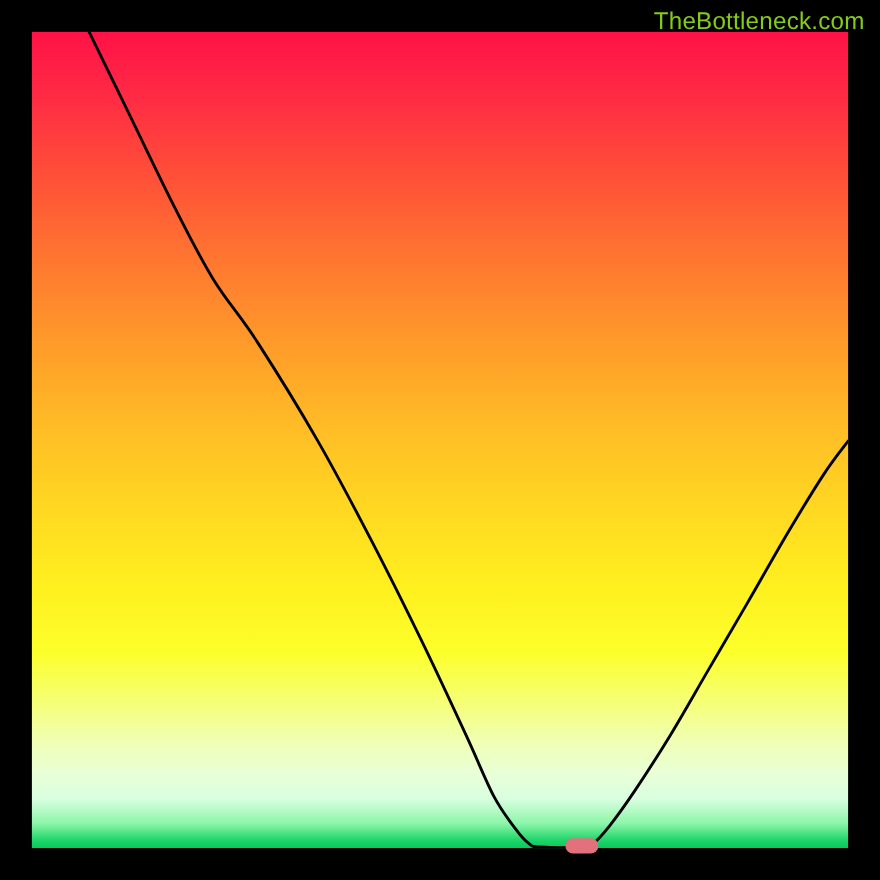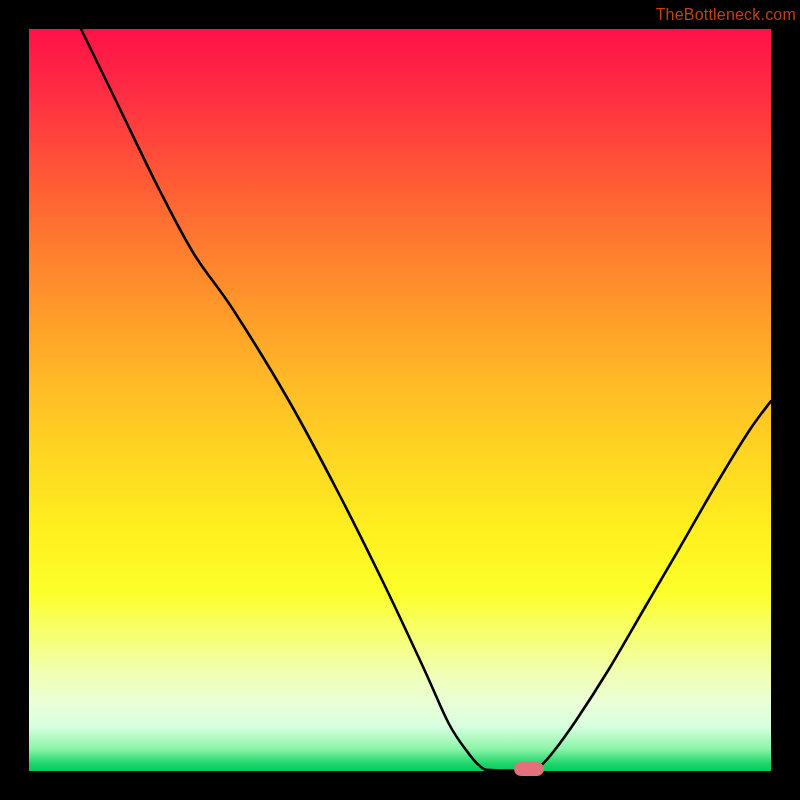--- a/index.html
+++ b/index.html
@@ -7,23 +7,23 @@
     width: 800px;
     height: 800px;
     background: #000;
     position: relative;
     font-family: Arial, Helvetica, sans-serif;
     overflow: hidden;
   }
   .watermark {
     position: absolute;
     top: 6px;
-    right: 4px;
-    color: #c2410c;
-    font-size: 16px;
+    right: 14px;
+    color: #84cc16;
+    font-size: 22px;
     letter-spacing: 0.2px;
     z-index: 5;
   }
   .plot-frame {
     position: absolute;
     left: 29px;
     top: 29px;
     width: 742px;
     height: 742px;
     background: #000;

